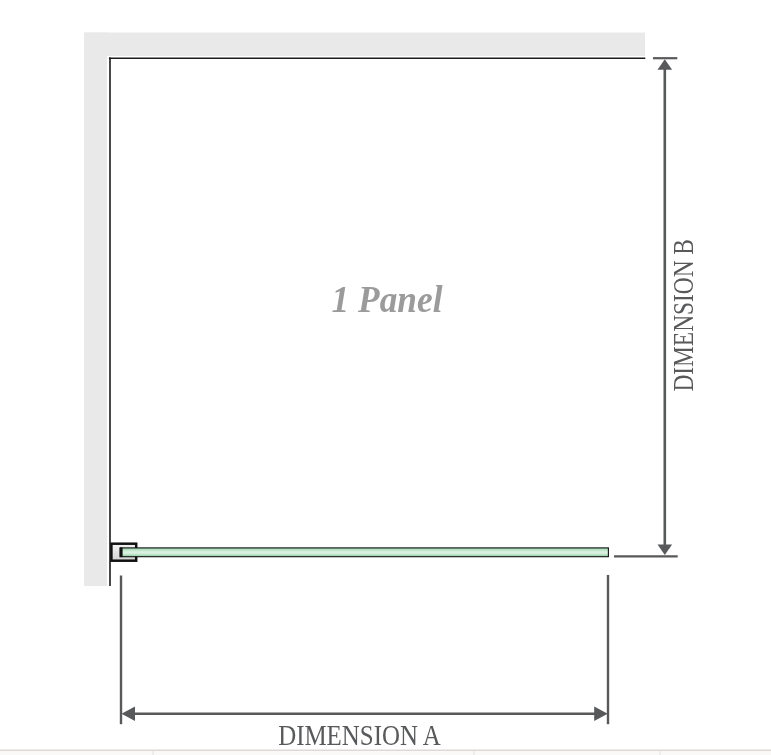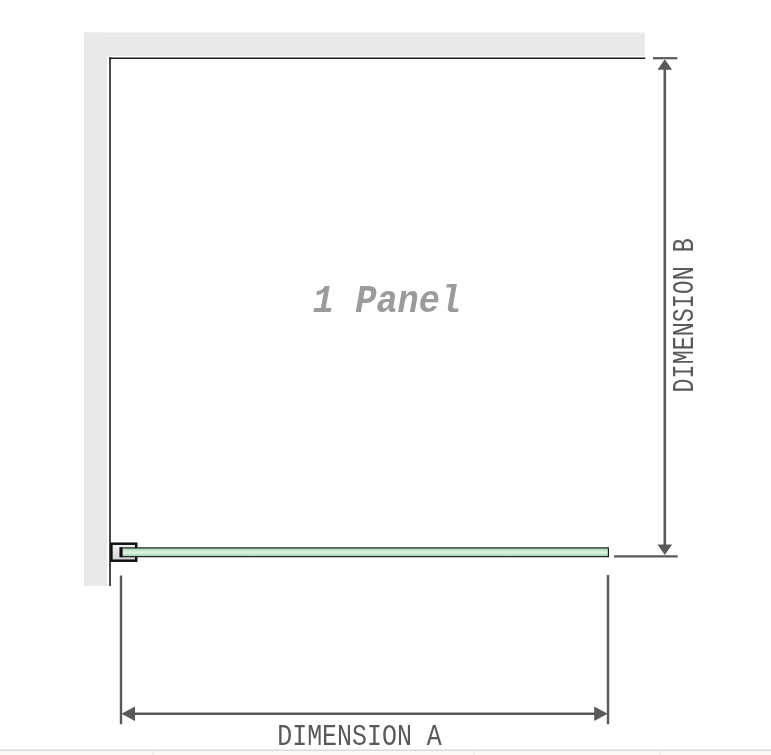--- a/index.html
+++ b/index.html
@@ -1,17 +1,17 @@
 <!DOCTYPE html>
 <html><head>
 <meta charset="utf-8">
 <style>
   html,body{margin:0;padding:0;background:#ffffff;}
   #stage{position:relative;width:771px;height:755px;background:#ffffff;overflow:hidden;
-         font-family:Liberation Mono, monospace;}
+         font-family:Liberation Serif, serif;}
   svg{position:absolute;left:0;top:0;}
 </style>
 </head>
 <body>
 <div id="stage">
 <svg width="771" height="755" viewBox="0 0 771 755">
   <defs>
     <linearGradient id="glassGrad" x1="0" y1="0" x2="0" y2="1">
       <stop offset="0" stop-color="#9bd4ac"></stop>
       <stop offset="0.42" stop-color="#d5efdc"></stop>

